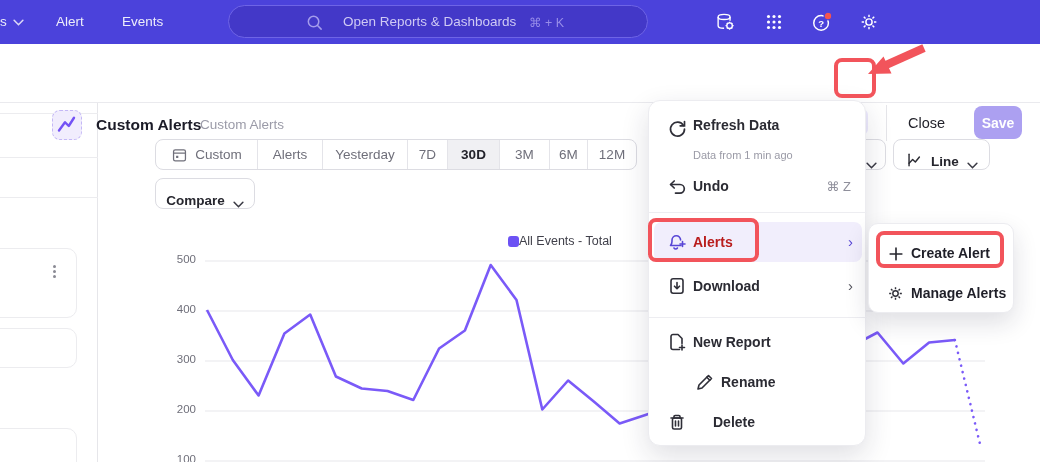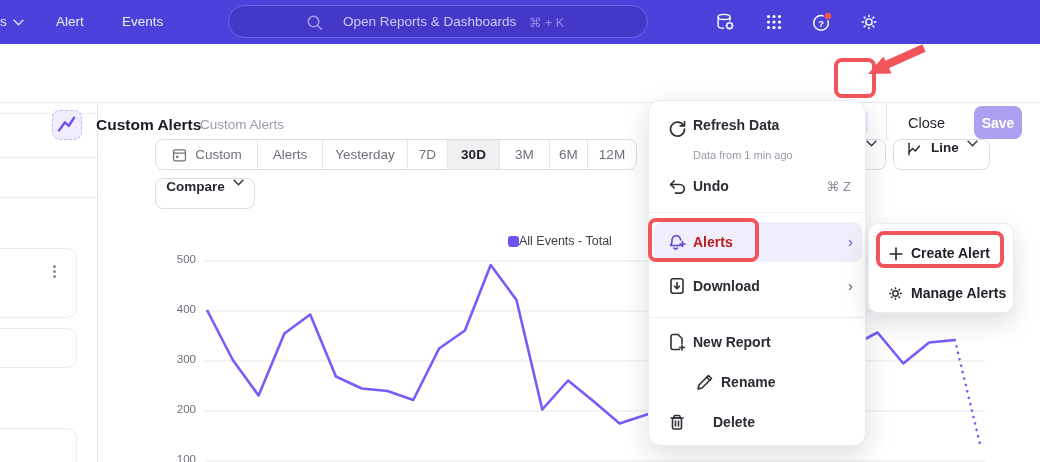--- a/index.html
+++ b/index.html
@@ -34,21 +34,21 @@
   #sidebar { left:0; top:103px; width:98px; height:359px; background:#fff; border-right:1px solid #E6E6EA; z-index:2; }
   .sb-line { position:absolute; left:0; width:98px; height:1px; background:#ECECEF; }
   .sb-card { position:absolute; left:-16px; width:93px; background:#fff; border:1px solid #ECECEF; border-radius:10px; }
   .kebab b { display:block; width:3px; height:3px; border-radius:50%; background:#8A8A94; margin:2px 0; }
 
   
   #seg { left:155px; top:139px; height:31px; display:flex; background:#fff; border:1px solid #DCDCE2; border-radius:8px; overflow:hidden; z-index:3; }
   .seg-item { display:flex; align-items:center; justify-content:center; gap:7px; font-size:13.5px; color:#6F6F7A; border-right:1px solid #E4E4E9; padding:0 2px; }
   .seg-item:last-child { border-right:none; }
   .seg-item.sel { background:#F0F0F3; color:#23232B; font-weight:700; }
-  .tool-btn { display:flex; align-items:flex-start; justify-content:center; gap:8px; background:#fff; border:1px solid #DCDCE2; border-radius:8px; font-size:13.5px; font-weight:600; color:#26262E; z-index:3; }
+  .tool-btn { display:flex; align-items:flex-end; justify-content:center; gap:8px; background:#fff; border:1px solid #DCDCE2; border-radius:8px; font-size:13.5px; font-weight:600; color:#26262E; z-index:3; }
   #compare-btn { left:155px; top:178px; width:100px; height:31px; }
   #hidden-frag-btn { left:846px; top:139px; width:40px; height:31px; z-index:1; justify-content:flex-end; padding-right:8px; }
   #line-btn { left:893px; top:139px; width:97px; height:31px; }
 
   
   #chart-svg { left:0; top:0; z-index:1; pointer-events:none; }
   .ytick { position:absolute; width:36px; text-align:right; font-size:11.5px; color:#6F6F7A; z-index:1; }
   #legend { left:508px; top:234px; display:flex; align-items:center; z-index:1; }
   #legend .sw { width:11px; height:11px; border-radius:3px; }
   #legend .lb { font-size:12.5px; color:#40404A; }

